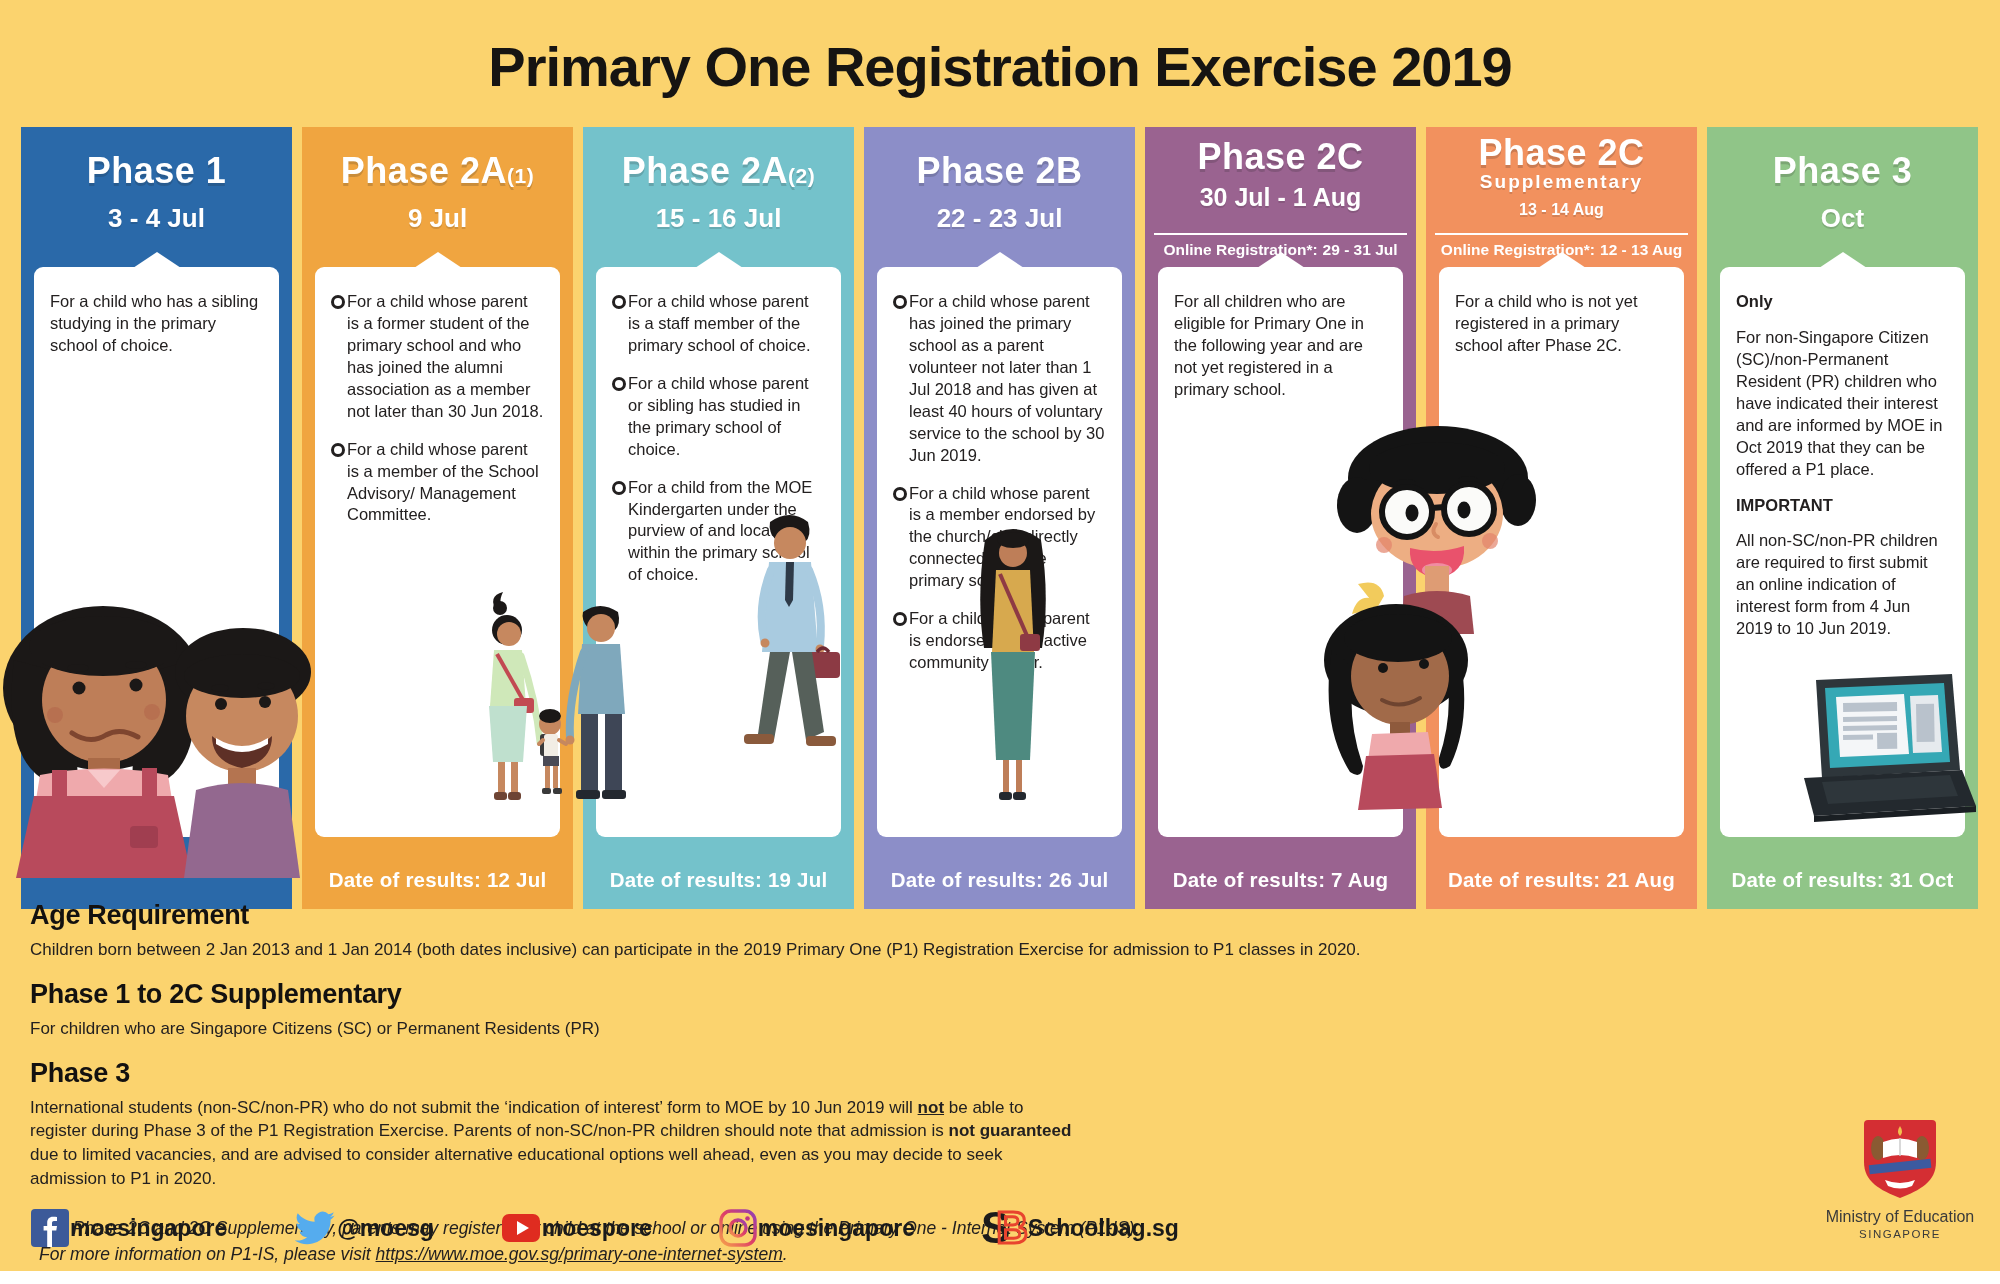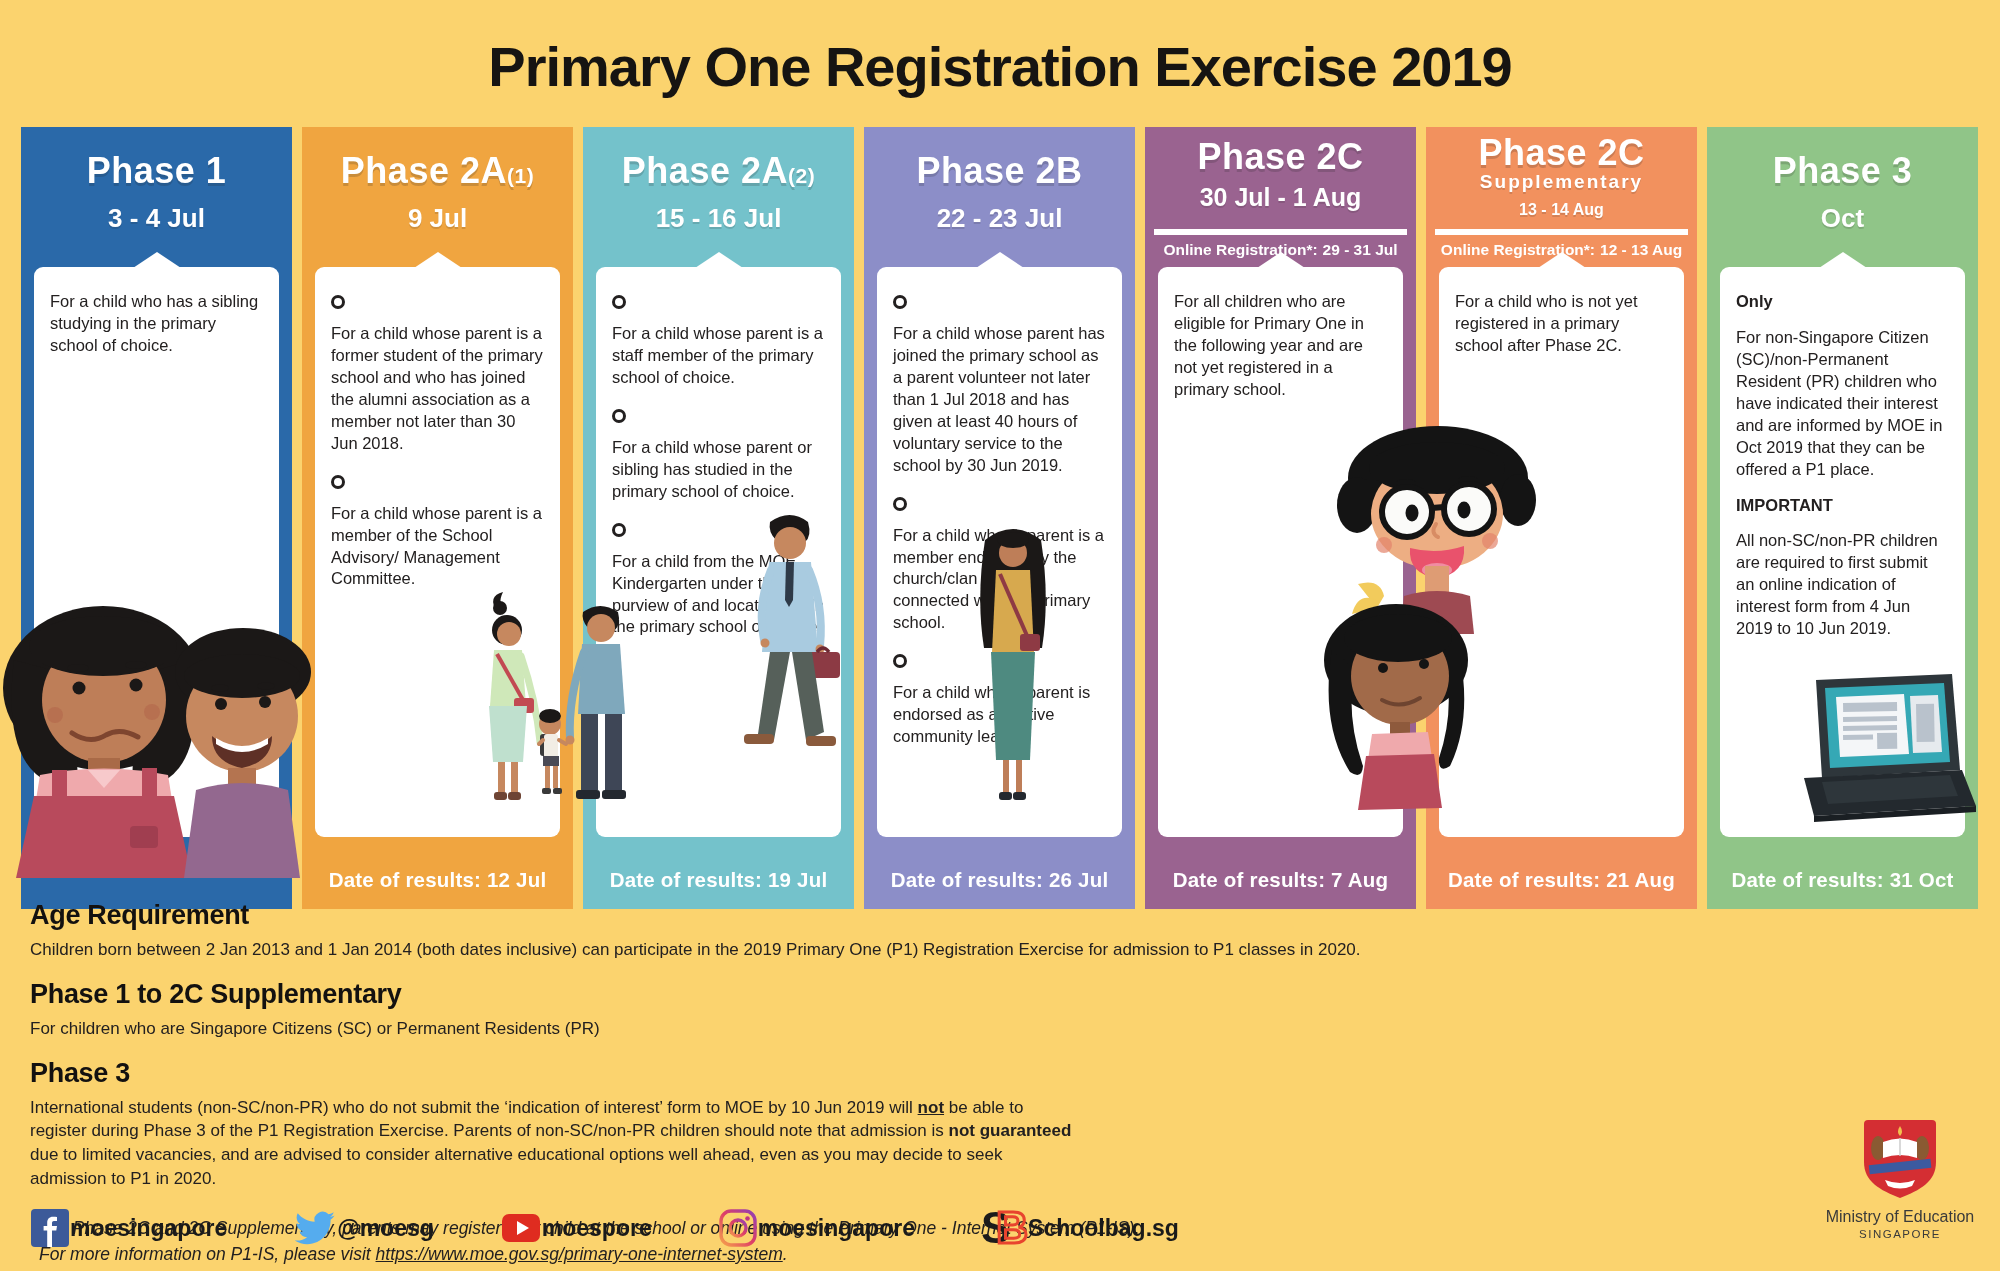--- a/index.html
+++ b/index.html
@@ -28,38 +28,38 @@
   .supp .phase-title{margin-top:8px;}
   .phase-title .paren{font-size:21px; font-weight:800;}
   .phase-subtitle{font-size:19px; font-weight:700; letter-spacing:2px; margin-top:0px;
     text-shadow:0 2px 0 rgba(30,30,30,.15);}
   .phase-dates{font-size:26px; font-weight:700; margin-top:14px;
     text-shadow:0 2px 0 rgba(30,30,30,.15);}
   .tall .phase-dates{margin-top:8px; font-size:25px;}
   .supp .phase-dates{font-size:16px;}
   .online{
     position:absolute; left:9px; right:9px; bottom:8px;
-    border-top:6px solid #ffffff; padding-top:6px; font-size:15.5px; font-weight:600;
+    border-top:2px solid #ffffff; padding-top:6px; font-size:15.5px; font-weight:600;
     white-space:nowrap;
   }
   .online .ol-dates{margin-left:5px;}
 
   .card{
     flex:1; margin:0 13px 14px; background:#fff; border-radius:9px; position:relative;
     padding:24px 16px 14px; box-sizing:border-box;
   }
   .card::before{
     content:""; position:absolute; top:-15px; left:50%; transform:translateX(-50%);
     border-left:24px solid transparent; border-right:24px solid transparent;
     border-bottom:16px solid #fff;
   }
   .card, .card p, .card li{font-size:16.5px; line-height:1.33; color:#232020;}
   .card p{margin:0 0 14px;}
   .bullets{list-style:none; margin:0; padding:0;}
-  .bullets li{display:flex; gap:14px; margin:0 0 16px;flex-direction:column;}
+  .bullets li{display:flex; gap:2px; margin:0 0 16px;}
   .ring{flex:0 0 auto; width:8px; height:8px; border:3px solid #232020; border-radius:50%; margin-top:4px;}
   .blabel{font-weight:800; margin:0 0 1px;}
   .col-footer{
     height:58px; display:flex; align-items:center; justify-content:center;
     color:#fff; font-weight:800; font-size:20.5px; letter-spacing:.2px; white-space:nowrap;
   }
 
   .chars{position:absolute; left:0; top:0; pointer-events:none;}
 
   .info{position:absolute; left:30px; top:900px; width:1600px;}

